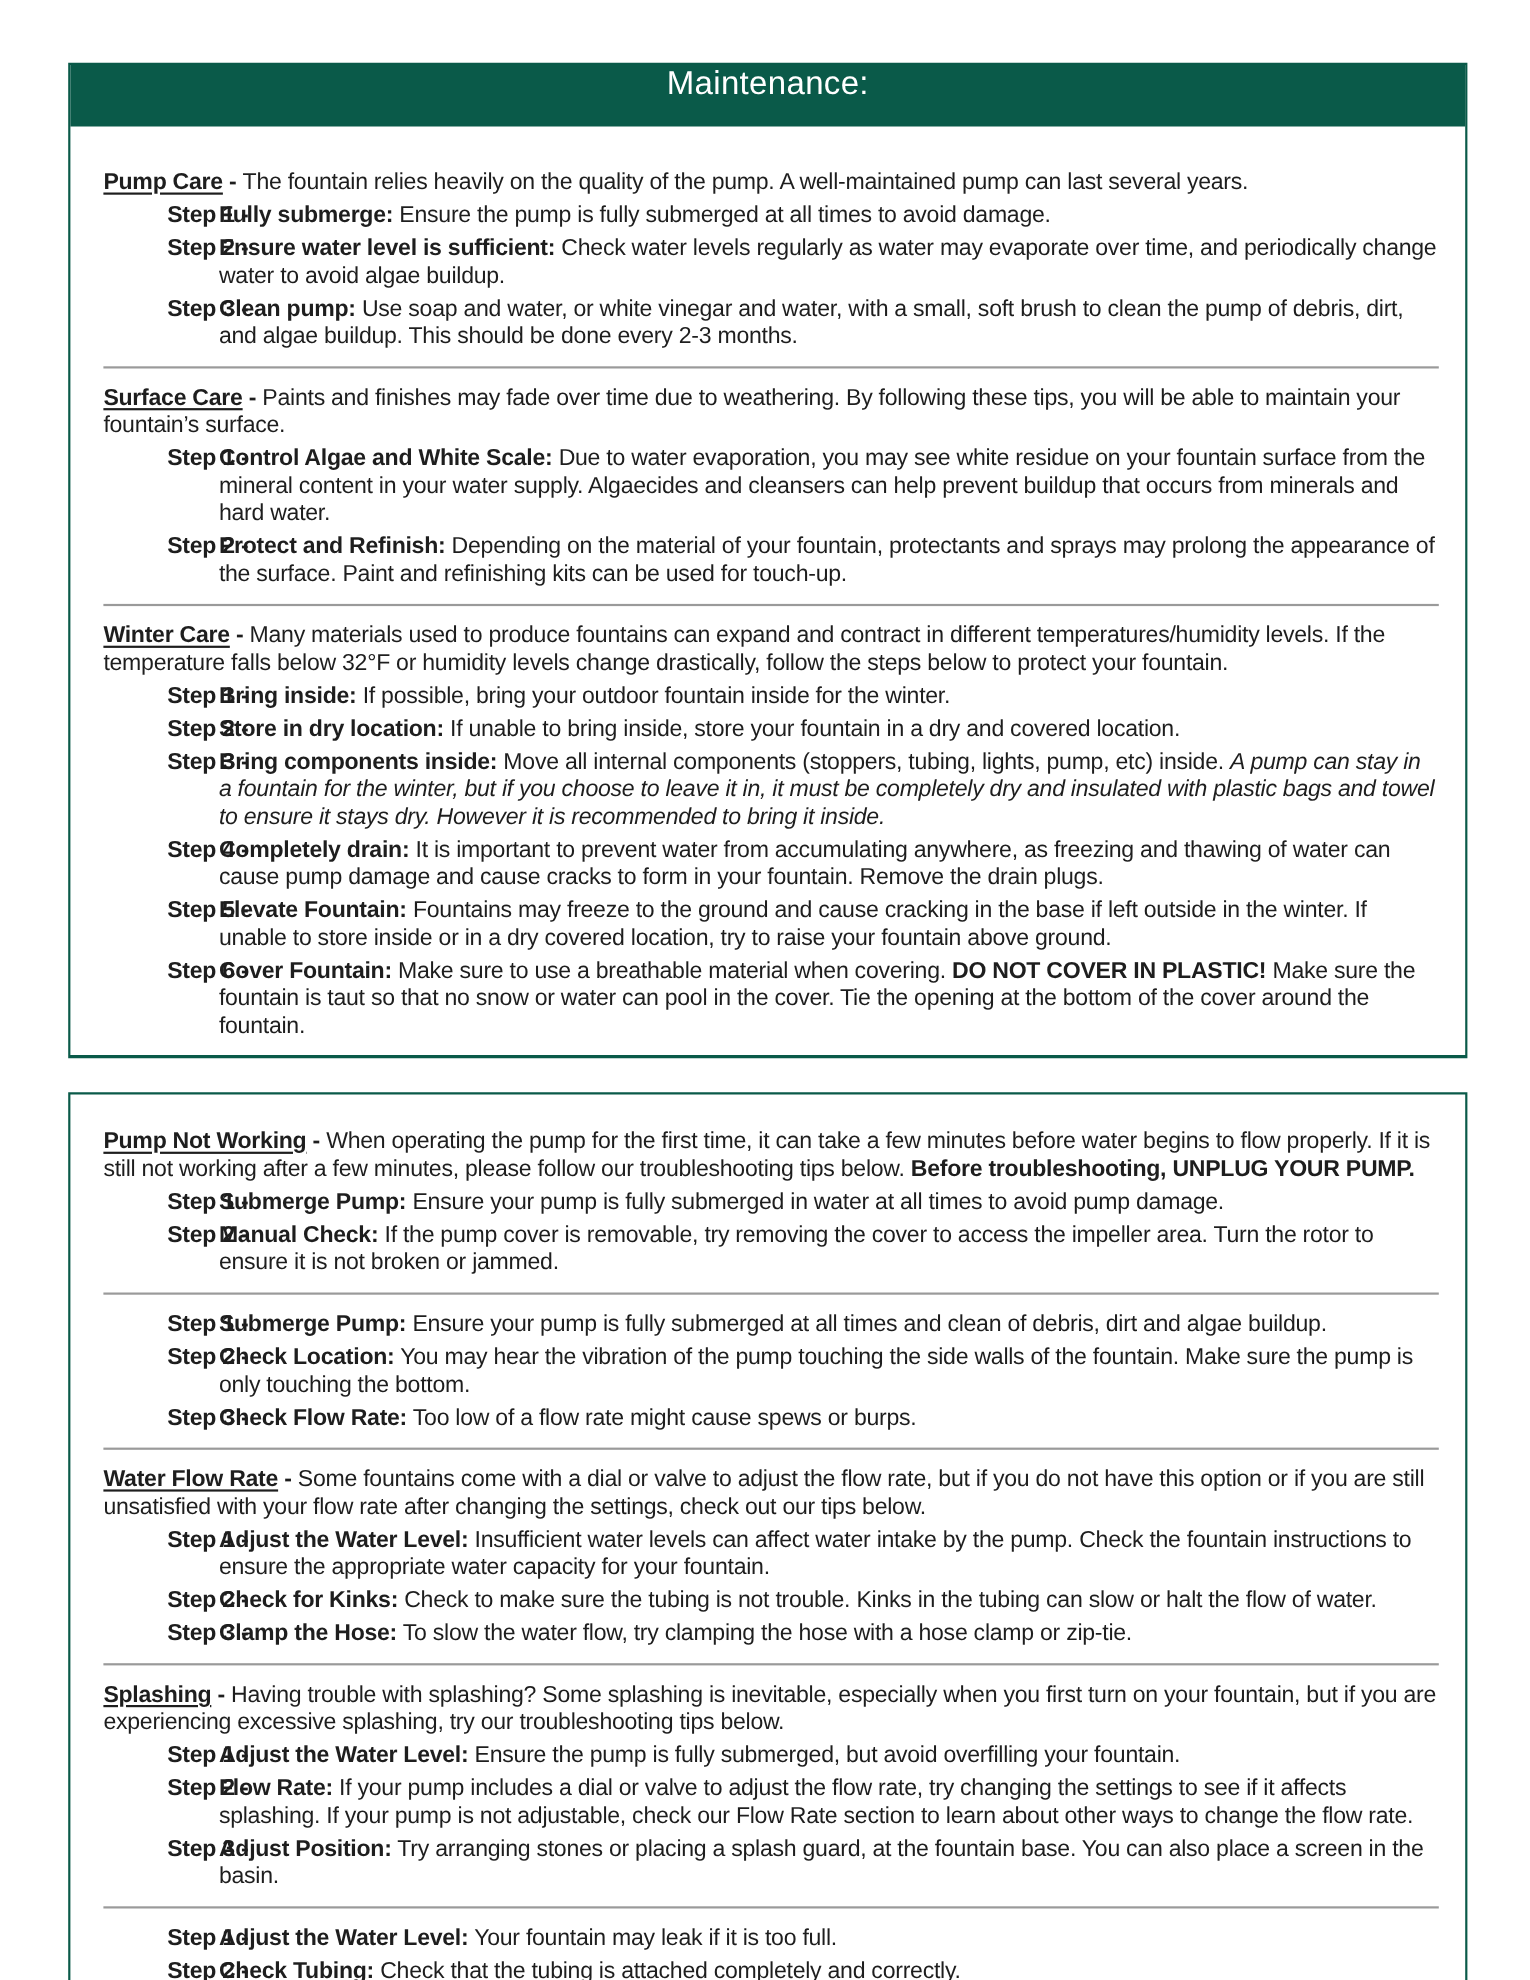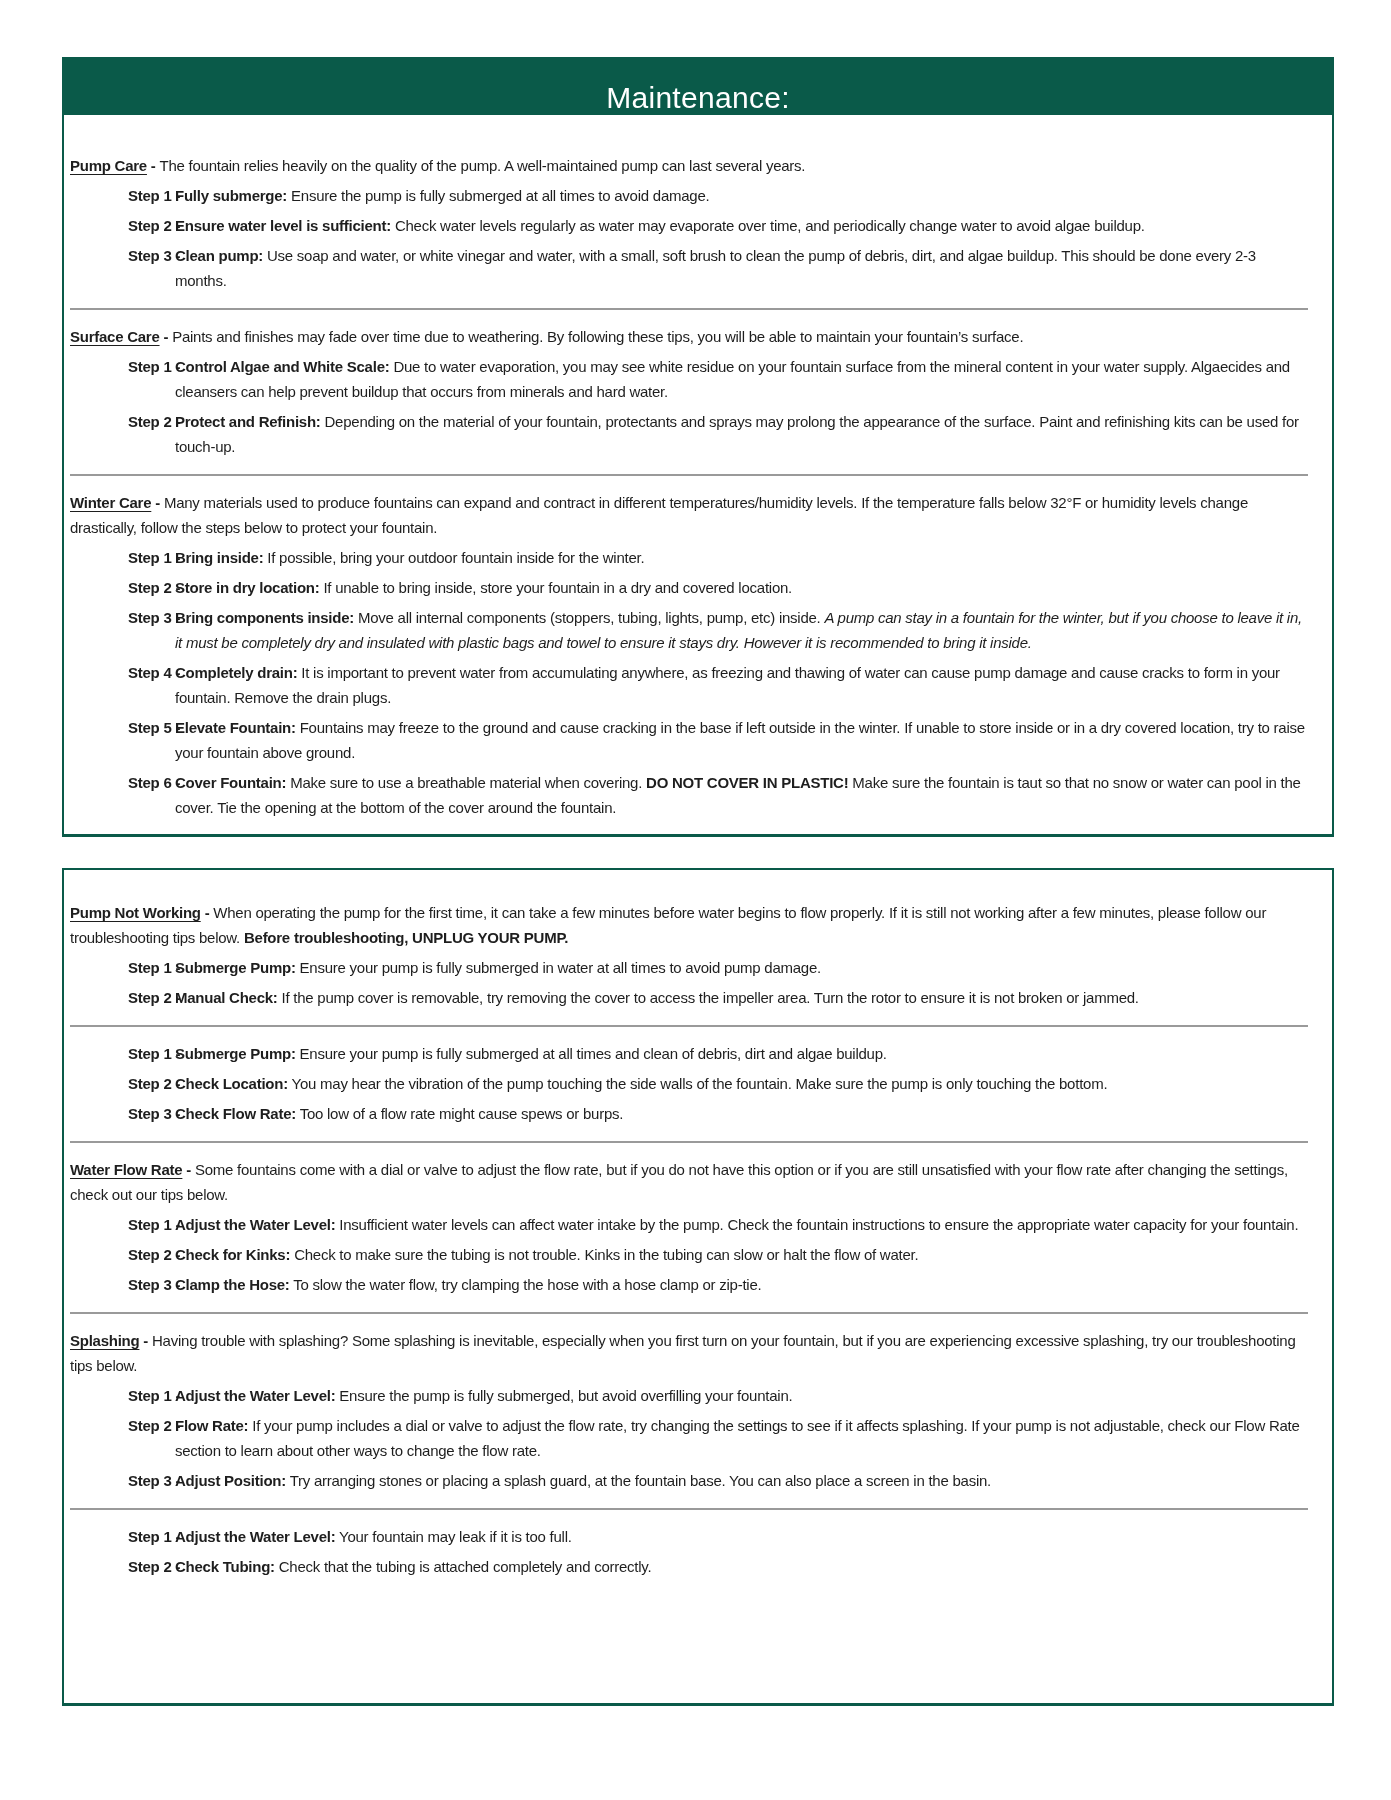--- a/index.html
+++ b/index.html
@@ -28,34 +28,35 @@
     width:1272px;
     background:#ffffff;
     border:2px solid var(--border);
     border-bottom-width:3px;
   }
   .panel-1{ min-height:729px; }
   .panel-2{ margin-top:31px; min-height:838px; }
   .panel-header{
     height:56px;
     background:var(--header-bg);
-    display:flex; align-items:flex-end; justify-content:center;
+    display:flex; align-items:flex-start; justify-content:center;
   }
   .panel-title{
     margin:0;
     font-size:30px;
     font-weight:400;
     letter-spacing:0.3px;
     color:var(--header-text);
   }
   .panel-body{
     padding:38px 24px 14px 6px;
-    font-size:15px;
+    font-size:21px;
     line-height:25px;
     letter-spacing:-0.25px;
+    margin-left:24px;
   }
   .panel-2 .panel-body{ padding-top:30px; }
   .sec{ margin:0; }
   .intro{ margin:0; }
   .heading{
     font-weight:700;
     text-decoration:underline;
     text-underline-offset:3px;
   }
   .dash{ font-weight:700; }

